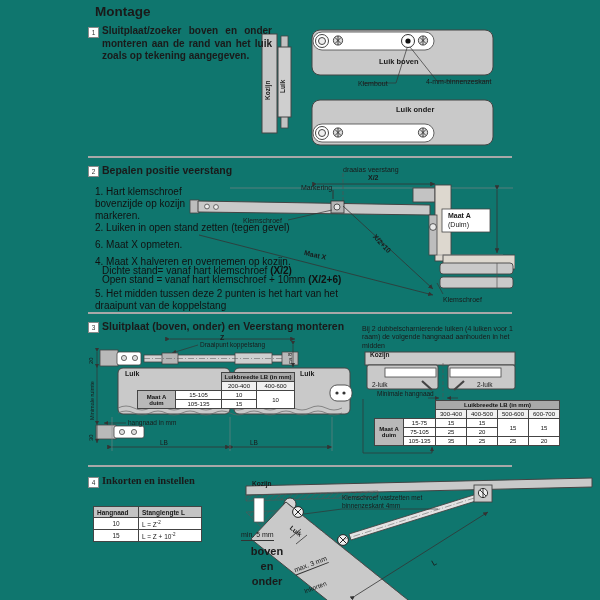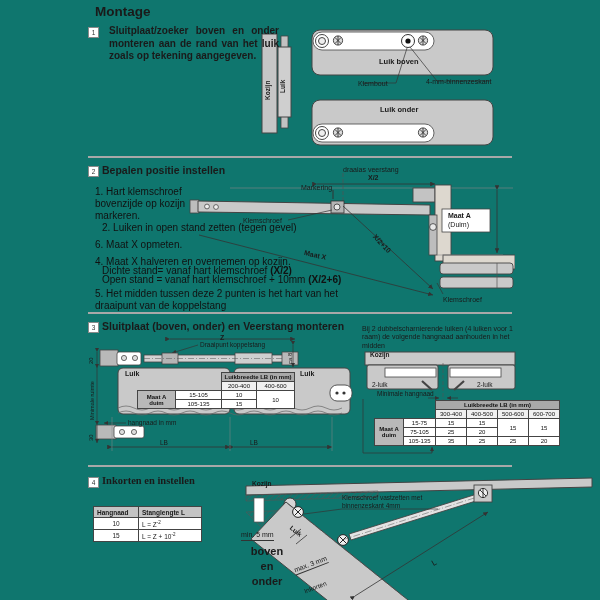--- a/index.html
+++ b/index.html
@@ -29,21 +29,21 @@
   sup{font-size:4.5px;}
 </style>
 </head>
 <body>
 
 <div id="page">
 
   <div class="abs b" style="left:95px;top:4px;font-size:13.5px;z-index:5;">Montage</div>
 
   <div class="numbox" style="left:88px;top:27px;">1</div>
-  <div class="abs b" style="left:102px;top:25px;width:170px;font-size:10px;line-height:1.25;text-align:justify;z-index:5;margin-left:7px;">Sluitplaat/zoeker boven en onder monteren aan de rand van het luik zoals op tekening aangegeven.</div>
+  <div class="abs b" style="left:102px;top:25px;width:170px;font-size:10px;line-height:1.25;text-align:justify;z-index:5;">Sluitplaat/zoeker boven en onder monteren aan de rand van het luik zoals op tekening aangegeven.</div>
 
   <svg class="diag" style="left:250px;top:28px;" width="255" height="126" viewBox="0 0 255 126">
 
     <g>
       <rect x="12" y="6" width="15" height="99" fill="#c6c6c6" stroke="#444" stroke-width="1"></rect>
     </g>
     <g>
       <rect x="31" y="8" width="7" height="12" fill="#c2c2c2" stroke="#444" stroke-width="0.8"></rect>
       <rect x="31" y="88" width="7" height="12" fill="#c2c2c2" stroke="#444" stroke-width="0.8"></rect>
       <rect x="28" y="19" width="13" height="70" fill="#cfcfcf" stroke="#444" stroke-width="1"></rect>
@@ -99,29 +99,29 @@
         <line x1="170" y1="101.5" x2="176" y2="107.5"></line>
         <line x1="176" y1="101.5" x2="170" y2="107.5"></line>
         <line x1="173" y1="100" x2="173" y2="109"></line>
     </g>
   </svg>
   <span class="lbl b rot" style="left:264px;top:100px;font-size:6.5px;">Kozijn</span>
   <span class="lbl b rot" style="left:279px;top:93px;font-size:6.5px;">Luik</span>
   <span class="lbl b lbl8" style="left:332px;top:58px;margin-left:47px;">Luik boven</span>
   <span class="lbl" style="left:358px;top:80px;">Klembout</span>
   <span class="lbl" style="left:426px;top:78px;">4-mm-binnenzeskant</span>
-  <span class="lbl b lbl8" style="left:332px;top:106px;padding-left:48px;">Luik onder</span>
+  <span class="lbl b lbl8" style="left:348px;top:106px;padding-left:48px;">Luik onder</span>
 
   <div class="divider" style="top:156px;"></div>
 
   <div class="numbox" style="left:88px;top:166px;">2</div>
-  <div class="shead" style="left:102px;top:164px;">Bepalen positie instellen</div>
+  <div class="shead" style="left:102px;top:164px;">Bepalen positie veerstang</div>
 
   <div class="steps" style="left:95px;top:186px;width:102px;">1. Hart klemschroef bovenzijde op kozijn markeren.</div>
-  <div class="steps" style="left:102px;top:222px;width:220px;">2. Luiken in open stand zetten (tegen gevel)</div>
+  <div class="steps" style="left:95px;top:222px;width:220px;">2. Luiken in open stand zetten (tegen gevel)</div>
   <div class="steps" style="left:95px;top:239px;width:220px;">6. Maat X opmeten.</div>
   <div class="steps" style="left:95px;top:256px;width:260px;">4. Maat X halveren en overnemen op kozijn.</div>
   <div class="steps" style="left:102px;top:265px;"><span>Dichte stand= vanaf hart klemschroef </span><span class="b">(X/2)</span></div>
   <div class="steps" style="left:102px;top:274px;"><span>Open stand = vanaf hart klemschroef + 10mm </span><span class="b">(X/2+6)</span></div>
   <div class="steps" style="left:95px;top:288px;width:252px;">5. Het midden tussen deze 2 punten is het hart van het draaipunt van de koppelstang</div>
 
   <svg class="diag" style="left:185px;top:163px;" width="330" height="147" viewBox="0 0 330 147">
     <defs>
       <marker id="ar2" markerWidth="7" markerHeight="6" refX="6" refY="3" orient="auto">
           <path d="M0,0 L6,3 L0,6 z" fill="#333"></path>

